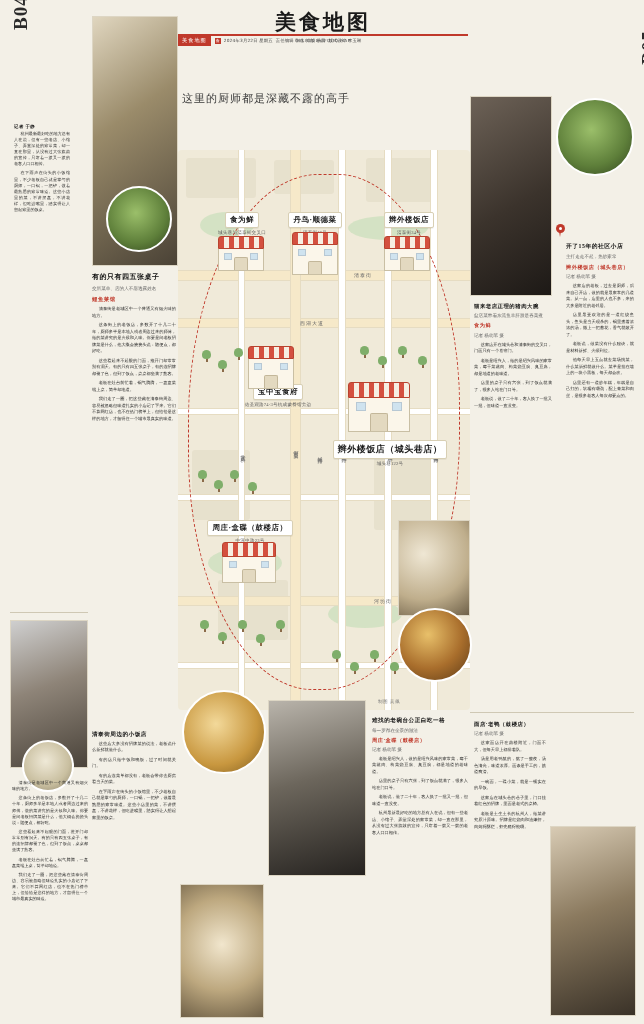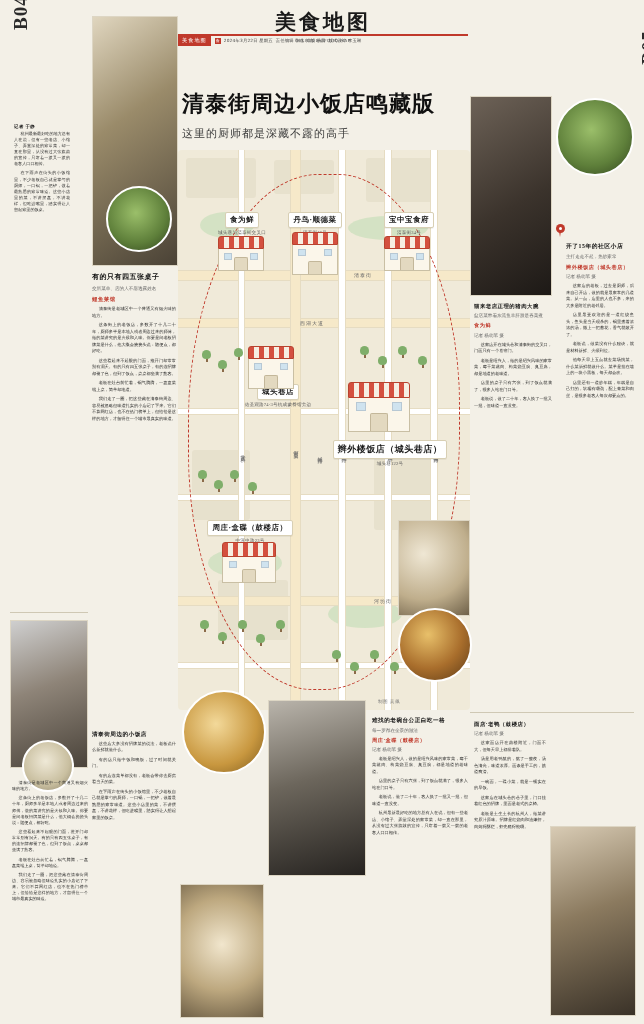--- a/index.html
+++ b/index.html
@@ -222,21 +222,20 @@
     <span class="mh-badge">美食地图</span>
     <span class="mh-meta">
       <span class="mh-mark">食</span>
       <span>2024年3月22日 星期五</span>
       <span>责任编辑 张念  排版 杨晨</span>
       <span>版式设计 李玉琳</span>
     </span>
   </div>
 
   <div class="headline">
-    <div class="hl-main">清泰街周边小饭店鸣藏版</div>
     <div class="hl-sub">这里的厨师都是深藏不露的高手</div>
   </div>
 
   <div class="col-text" style="left:14px; top:124px; width:56px; height:470px; font-size:4.1px; line-height:1.5;">
     <div class="col-head" style="font-size:4.4px;">记者 于静</div>
     <p>杭州最新最好吃的地方总有人在说，但有一些老店、小馆子、弄堂深处的家常菜，却一直在那里，从没有过大张旗鼓的宣传，只靠着一拨又一拨的老客人口口相传。</p>
     <p>在下雨声在街头的小饭馆里，不少老板自己就是掌勺的厨师，一口锅，一把铲，做着最熟悉的家常味道。这些小店里的菜，不讲摆盘，不讲花样，但吃进嘴里，踏实得让人想起家里的饭桌。</p>
   </div>
 
   <div class="photo ph-chef photo-border" style="left:10px; top:620px; width:78px; height:148px;">
@@ -354,34 +353,34 @@
     <div class="shop tall" style="left:114px; top:82px;">
       <div class="awn"></div>
       <div class="body">
         <span class="win" style="left:5px;"></span>
         <span class="win" style="right:5px;"></span>
         <span class="door"></span>
       </div>
     </div>
 
     <div class="poi-label" style="left:192px; top:58px; width:78px;">
-      <span class="poi-name">宝中宝食府</span>
+      <span class="poi-name">辫外楼饭店</span>
       <div class="poi-addr">清泰街34号</div>
     </div>
     <div class="shop" style="left:206px; top:86px;">
       <div class="awn"></div>
       <div class="body">
         <span class="win" style="left:5px;"></span>
         <span class="win" style="right:5px;"></span>
         <span class="door"></span>
       </div>
     </div>
 
     <div class="poi-label" style="left:48px; top:230px; width:104px;">
-      <span class="poi-name">城头巷店</span>
+      <span class="poi-name">宝中宝食府</span>
       <div class="poi-addr">佑圣观路74-3号杭成蒙餐馆旁边</div>
     </div>
     <div class="shop tall" style="left:70px; top:196px;">
       <div class="awn"></div>
       <div class="body">
         <span class="win" style="left:5px;"></span>
         <span class="win" style="right:5px;"></span>
         <span class="door"></span>
       </div>
     </div>

